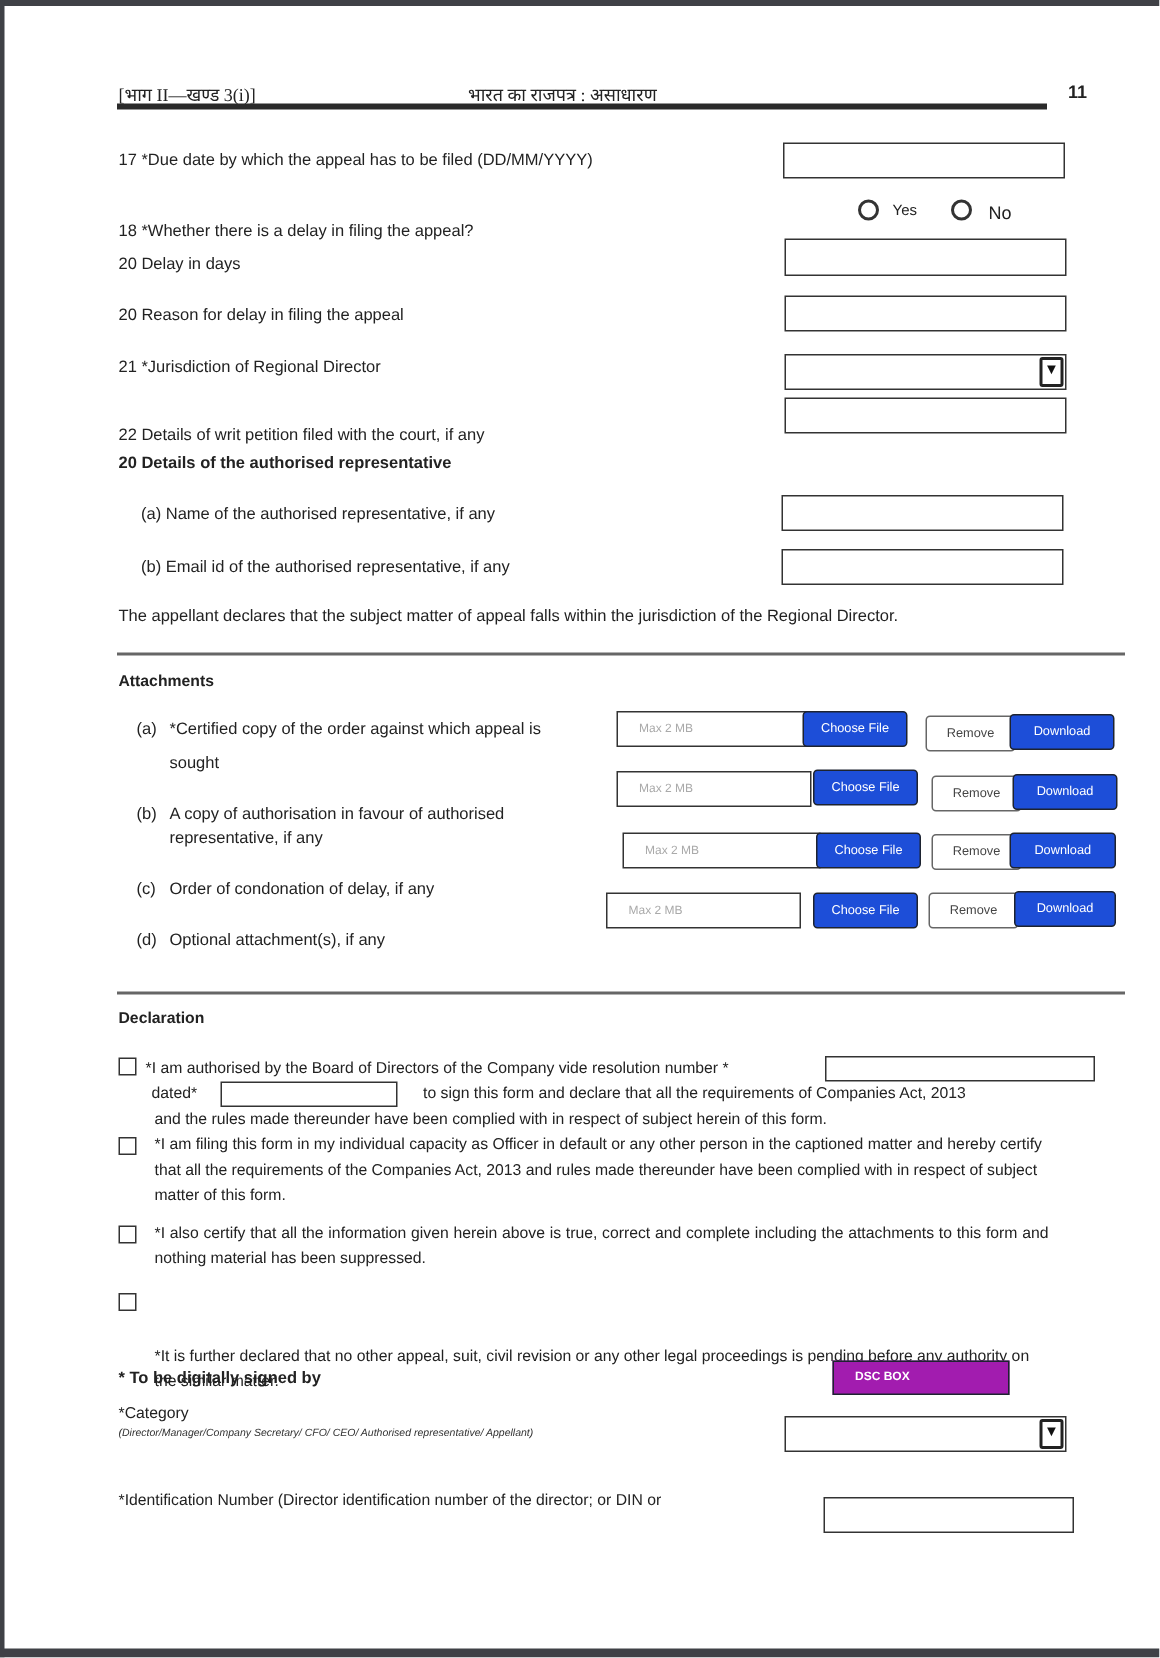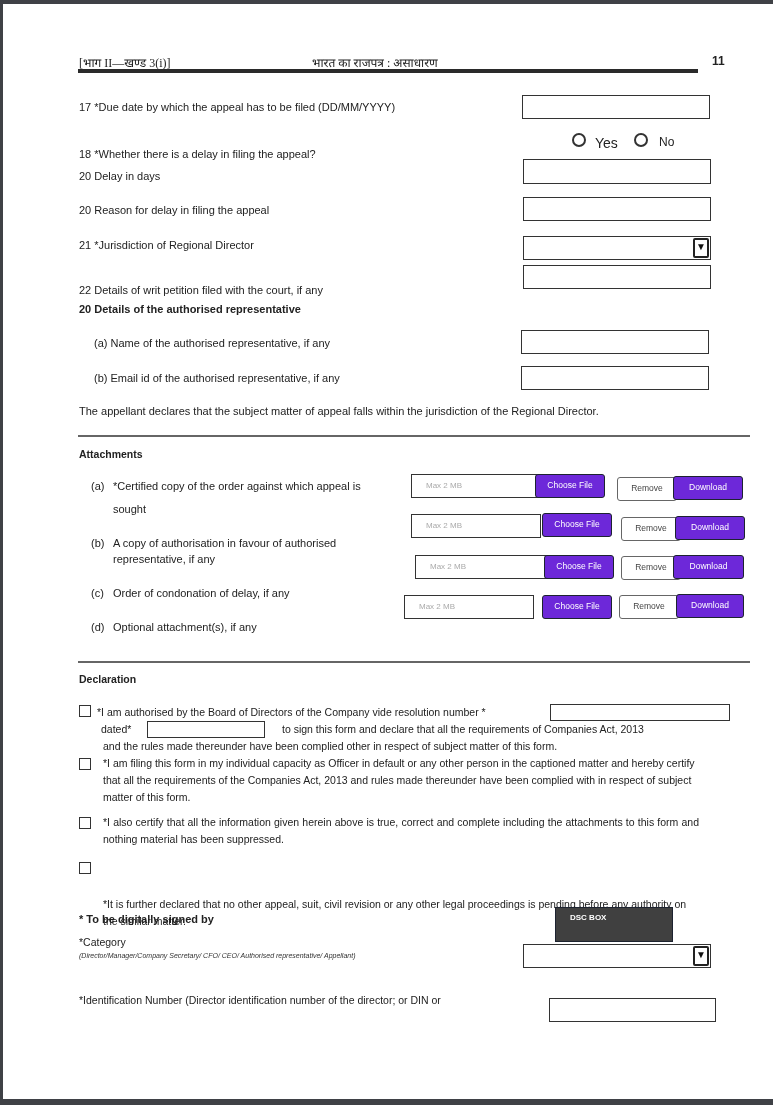--- a/index.html
+++ b/index.html
@@ -28,36 +28,36 @@
       font-size: 10px; line-height: 14px; text-align: center; color: #111;
     }
     .radio { position: absolute; width: 14px; height: 14px; border: 2px solid #333; border-radius: 50%; background: #fff; }
     .hr { position: absolute; left: 78px; width: 672px; height: 2px; background: #666; }
 
     .file-input {
       position: absolute; height: 24px; border: 1.5px solid #333; background: #fff;
       color: #aaa; font-size: 8px; line-height: 21px; padding-left: 14px;
     }
     .btn-dark {
-      position: absolute; height: 24px; background: #6d28d9; color: #fff;
+      position: absolute; height: 24px; background: #1d4ed8; color: #fff;
       border: 1.5px solid #1d2330; border-radius: 3px;
       font-size: 8.5px; line-height: 21px; text-align: center;
     }
     .btn-light {
       position: absolute; height: 24px; background: #fff; color: #444;
       border: 1.5px solid #666; border-radius: 3px;
       font-size: 8.5px; line-height: 21px; text-align: center;
     }
     .att-lbl { font-size: 11px; color: #222; line-height: 17px; }
     .chk { position: absolute; width: 12px; height: 12px; border: 1.5px solid #333; background: #fff; }
     .decl { position: absolute; font-size: 10.5px; color: #222; line-height: 17px; }
     .justify { text-align: justify; text-align-last: left; }
     .dsc {
-      position: absolute; left: 555px; top: 907px; width: 118px; height: 35px;
-      background: #404040; border: 1.5px solid #1d2330; color: #fff;
+      position: absolute; left: 555px; top: 907px; width: 118px; height: 23px;
+      background: #a21caf; border: 1.5px solid #1d2330; color: #fff;
       font-size: 8px; font-weight: bold; line-height: 20px; padding-left: 14px;
     }
     .italic-small { font-style: italic; font-size: 7px; color: #333; }
   </style>
 </head>
 <body>
 
 <div class="frame-top"></div>
 <div class="frame-left"></div>
 <div class="frame-bottom"></div>
@@ -65,21 +65,21 @@
 <div class="abs hdr" style="left:79px;top:54px;">[भाग II—खण्ड 3(i)]</div>
 <div class="abs hdr" style="left:312px;top:54px;">भारत का राजपत्र : असाधारण</div>
 <div class="abs hdr" style="left:712px;top:54px;font-family:'Liberation Sans',sans-serif;font-weight:bold;">11</div>
 <div class="hdr-rule"></div>
 
 <div class="abs lbl" style="left:79px;top:101px;">17 *Due date by which the appeal has to be filed (DD/MM/YYYY)</div>
 <div class="field" style="left:522px;top:95px;width:188px;height:24px;"></div>
 
 <div class="abs lbl" style="left:79px;top:136px;margin-top:12px;">18 *Whether there is a delay in filing the appeal?</div>
 <div class="radio" style="left:572px;top:133px;"></div>
-<div class="abs lbl" style="left:595px;top:135px;font-size:14px;">Yes</div>
+<div class="abs lbl" style="left:595px;top:135px;font-size:10px;">Yes</div>
 <div class="radio" style="left:634px;top:133px;"></div>
 <div class="abs lbl" style="left:659px;top:135px;font-size:12px;">No</div>
 
 <div class="abs lbl" style="left:79px;top:170px;">20 Delay in days</div>
 <div class="field" style="left:523px;top:159px;width:188px;height:25px;"></div>
 
 <div class="abs lbl" style="left:79px;top:204px;">20 Reason for delay in filing the appeal</div>
 <div class="field" style="left:523px;top:197px;width:188px;height:24px;"></div>
 
 <div class="abs lbl" style="left:79px;top:239px;">21 *Jurisdiction of Regional Director</div>
@@ -136,21 +136,21 @@
 <div class="hr" style="top:661px;"></div>
 
 <div class="abs lbl bold" style="left:79px;top:673px;font-size:10.5px;">Declaration</div>
 
 <div class="chk" style="left:79px;top:705px;"></div>
 <div class="decl" style="left:97px;top:704px;white-space:nowrap;">*I am authorised by the Board of Directors of the Company vide resolution number *</div>
 <div class="field" style="left:550px;top:704px;width:180px;height:17px;"></div>
 <div class="decl" style="left:101px;top:721px;">dated*</div>
 <div class="field" style="left:147px;top:721px;width:118px;height:17px;"></div>
 <div class="decl" style="left:282px;top:721px;white-space:nowrap;">to sign this form and declare that all the requirements of Companies Act, 2013</div>
-<div class="decl" style="left:103px;top:738px;white-space:nowrap;">and the rules made thereunder have been complied other in respect of subject matter of this form.</div>
+<div class="decl" style="left:103px;top:738px;white-space:nowrap;">and the rules made thereunder have been complied with in respect of subject herein of this form.</div>
 
 <div class="chk" style="left:79px;top:758px;"></div>
 <div class="decl" style="left:103px;top:755px;width:596px;">*I am filing this form in my individual capacity as Officer in default or any other person in the captioned matter and hereby certify that all the requirements of the Companies Act, 2013 and rules made thereunder have been complied with in respect of subject matter of this form.</div>
 
 <div class="chk" style="left:79px;top:817px;"></div>
 <div class="decl justify" style="left:103px;top:814px;width:596px;">*I also certify that all the information given herein above is true, correct and complete including the attachments to this form and nothing material has been suppressed.</div>
 
 <div class="chk" style="left:79px;top:862px;"></div>
 <div class="decl" style="left:103px;top:896px;width:596px;">*It is further declared that no other appeal, suit, civil revision or any other legal proceedings is pending before any authority on the similar matter.</div>
 

